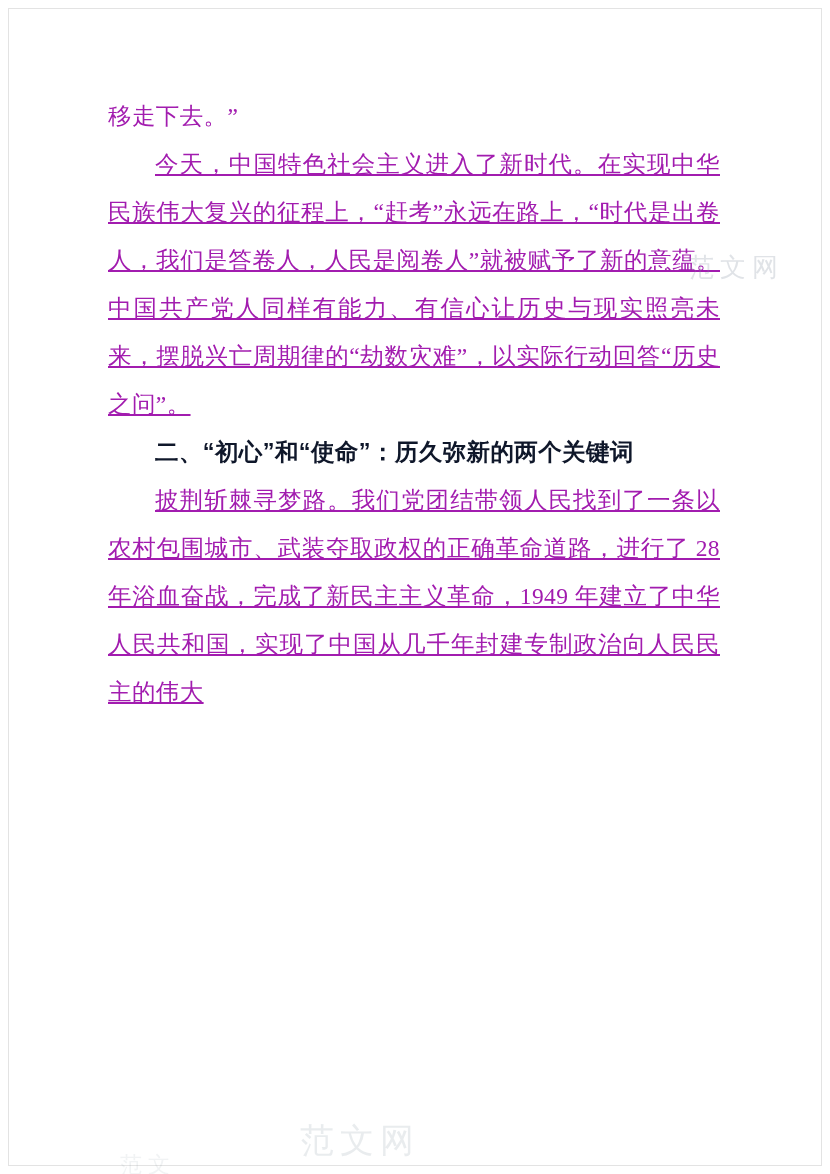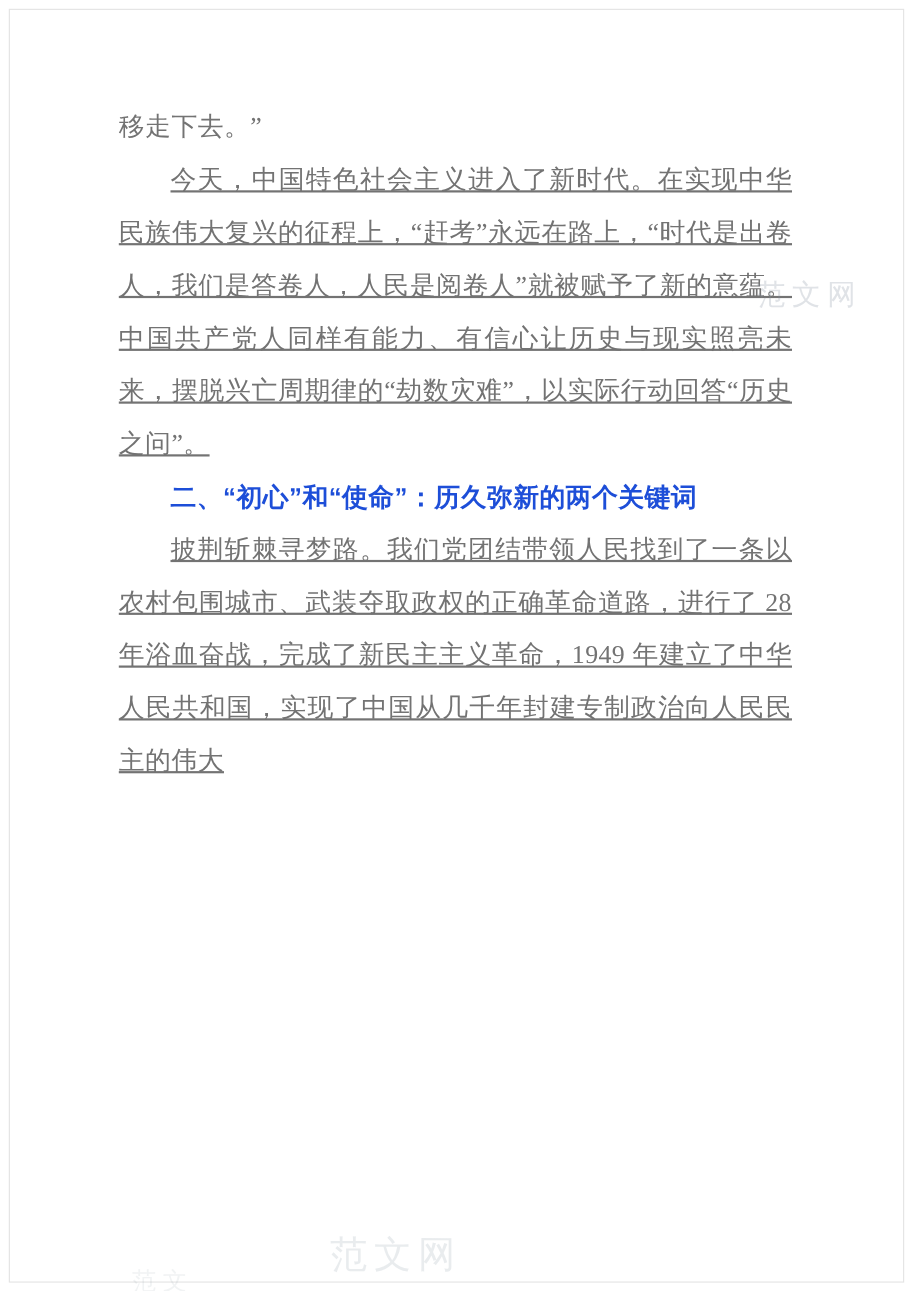--- a/index.html
+++ b/index.html
@@ -30,34 +30,34 @@
   }
   .content {
     position: absolute;
     left: 108px;
     top: 92px;
     width: 612px;
   }
   .para {
     font-size: 23.5px;
     line-height: 48px;
-    color: #737373;
+    color: #a21caf;
     text-align: justify;
     text-justify: inter-ideograph;
     margin: 0 0 0 0;
     letter-spacing: 0.4px;
   }
   .indent {
     text-indent: 2em;
     text-decoration: underline;
   }
   .heading {
     font-size: 23.5px;
     line-height: 48px;
-    color: #1d4ed8;
+    color: #0f172a;
     font-weight: bold;
     text-indent: 2em;
     margin: 0;
     letter-spacing: 0.4px;
     font-family: "Liberation Sans", "DejaVu Sans", sans-serif;
   }
   .watermark {
     position: absolute;
     pointer-events: none;
     color: rgba(120, 135, 150, 0.18);

